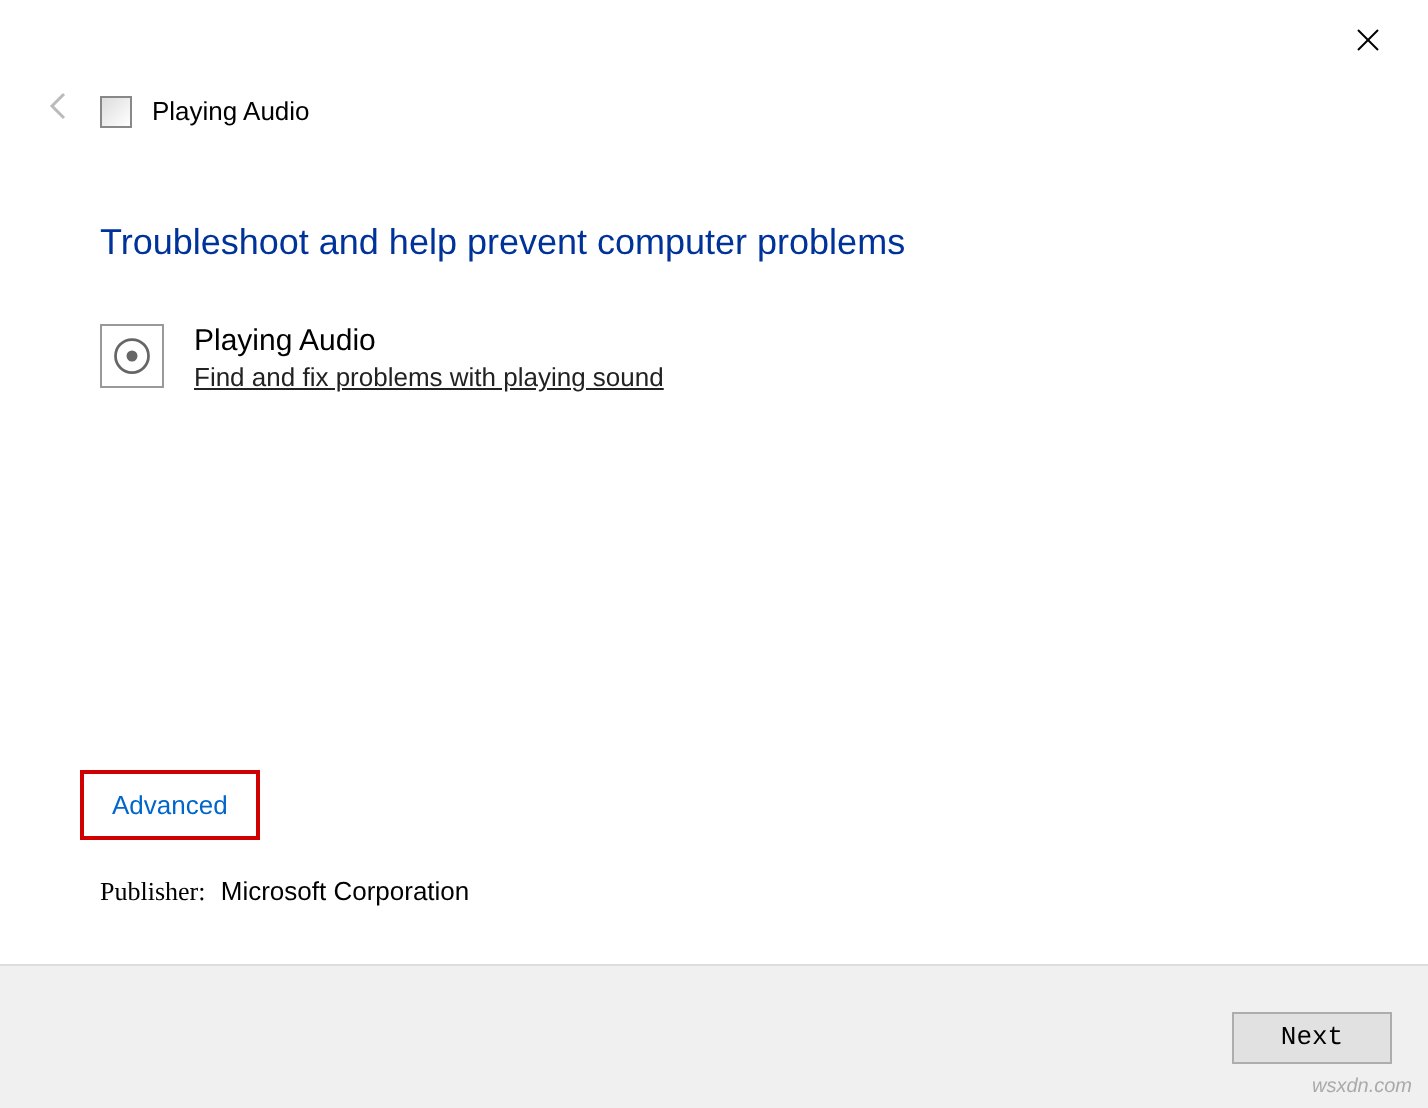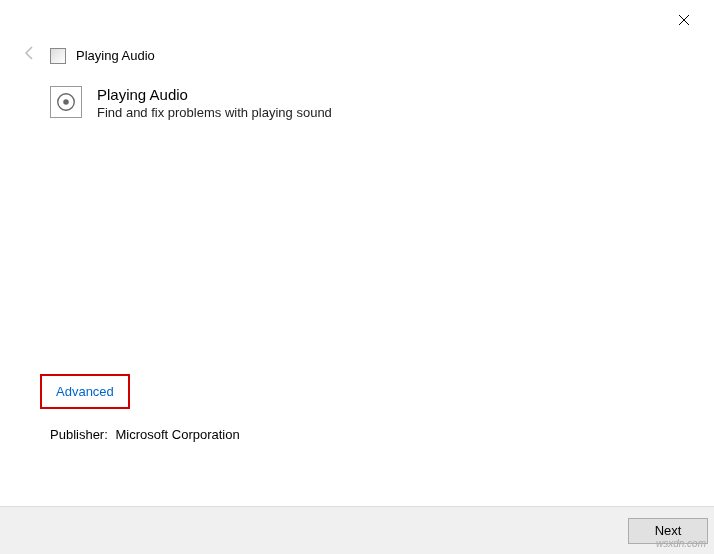--- a/index.html
+++ b/index.html
@@ -79,62 +79,64 @@
     }
     .item-icon svg { width: 22px; height: 22px; }
     .item-title {
       font-size: 15px;
       color: #000;
       margin-bottom: 2px;
     }
     .item-desc {
       font-size: 13px;
       color: #222;
+      text-decoration: underline;
     }
     .lower {
       position: absolute;
       left: 50px;
-      bottom: 102px;
+      bottom: 90px;
     }
     .advanced-box {
       border: 2px solid #d00000;
       padding: 8px 14px;
       display: inline-block;
       margin-left: -10px;
       margin-bottom: 18px;
     }
     .advanced-link {
       color: #0066cc;
       font-size: 13px;
       cursor: pointer;
     }
     .publisher-row {
       font-size: 13px;
       color: #000;
       margin-bottom: 10px;
     }
-    .publisher-row .label { margin-right: 4px; }
+    .publisher-row .label { margin-right: 4px; font-family: Liberation Serif, serif; }
     .privacy-link {
       color: #0066cc;
       font-size: 13px;
       cursor: pointer;
     }
     .footer {
       position: absolute;
       bottom: 0;
       left: 0;
       right: 0;
-      height: 48px;
+      height: 72px;
       background: #f0f0f0;
       border-top: 1px solid #ddd;
       display: flex;
       align-items: center;
       justify-content: flex-end;
-      padding: 0 6px;
+      padding: 0 18px;
       gap: 8px;
+      font-family: Liberation Mono, monospace;
     }
     .btn {
       min-width: 80px;
       height: 26px;
       background: #e1e1e1;
       border: 1px solid #adadad;
       font-size: 13px;
       cursor: pointer;
       font-family: inherit;
     }
@@ -163,20 +165,21 @@
   <div class="back-arrow">
     <svg viewBox="0 0 16 16" width="16" height="16">
         <path d="M10 2 L4 8 L10 14" stroke="#bbb" stroke-width="1.5" fill="none"></path>
       </svg>
   </div>
   <span class="header-icon"></span>
   <span class="header-title">Playing Audio</span>
 </div>
 
 <div class="main">
+  <div class="headline">Troubleshoot and help prevent computer problems</div>
 
   <div class="item-row">
     <div class="item-icon">
       <svg viewBox="0 0 24 24">
           <circle cx="12" cy="12" r="9" fill="none" stroke="#666" stroke-width="1.5"></circle>
           <circle cx="12" cy="12" r="3" fill="#666"></circle>
         </svg>
     </div>
     <div>
       <div class="item-title">Playing Audio</div>

